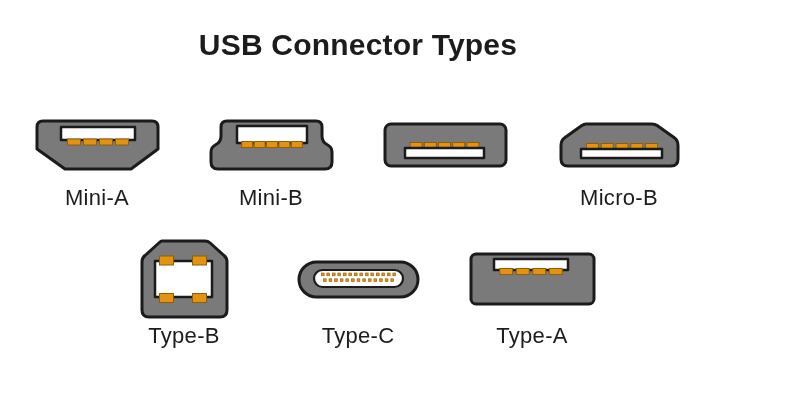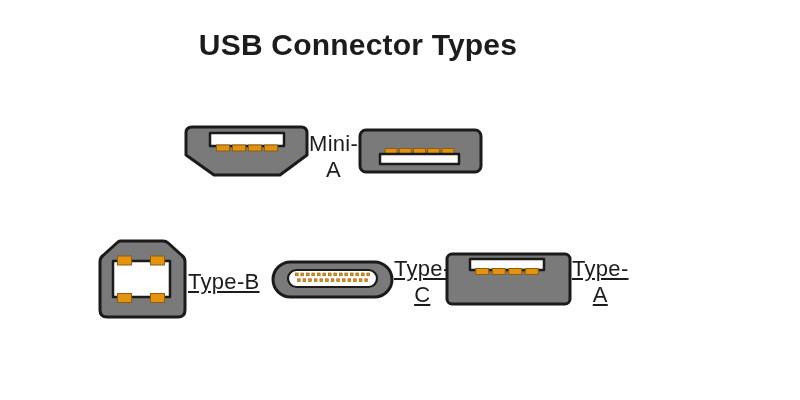--- a/index.html
+++ b/index.html
@@ -35,38 +35,38 @@
     width: 100%;
     display: flex;
     justify-content: center;
   }
   .row-1 { top: 118px; }
   .row-2 { top: 240px; }
   .card {
     width: 174px;
     margin: 0;
     display: flex;
-    flex-direction: row;
+    flex-direction: column;
     align-items: center;
   }
   .gfx {
     display: flex;
     align-items: center;
     justify-content: center;
   }
   .row-1 .gfx { height: 54px; }
   .row-2 .gfx { height: 78px; }
   .label {
     text-align: center;
     font-size: 22px;
     color: var(--c-text, #1c1c1c);
     letter-spacing: 0.3px;
   }
   .row-1 .label { margin-top: 13px; }
-  .row-2 .label { margin-top: 5px; text-decoration: underline; }
+  .row-2 .label { margin-top: 5px; }
   svg { display: block; }
   .body-shape {
     fill: var(--c-body, #7a7a7a);
     stroke: var(--c-outline, #1b1b1b);
     stroke-width: 3;
     stroke-linejoin: round;
   }
   .slot-shape {
     fill: var(--c-slot, #ffffff);
     stroke: var(--c-outline, #1b1b1b);
@@ -92,37 +92,69 @@
               <rect x="32.50" y="20" width="13" height="6" fill="var(--c-pin)" stroke="var(--c-pin_dark)" stroke-width="1"></rect>
               <rect x="48.50" y="20" width="13" height="6" fill="var(--c-pin)" stroke="var(--c-pin_dark)" stroke-width="1"></rect>
               <rect x="64.50" y="20" width="13" height="6" fill="var(--c-pin)" stroke="var(--c-pin_dark)" stroke-width="1"></rect>
               <rect x="80.50" y="20" width="13" height="6" fill="var(--c-pin)" stroke="var(--c-pin_dark)" stroke-width="1"></rect>
             </g>
         </svg>
       </div>
       <figcaption class="label">Mini-A</figcaption>
     </figure>
 
+    <figure class="card">
+      <div class="gfx">
+        <svg width="125" height="52" viewBox="0 0 125 52">
+          <path class="body-shape" d="M 18 2 H 107 Q 113 2 113 8 V 17 Q 113 23 118 25.5 Q 123 28 123 33 V 43 Q 123 50 116 50 H 9 Q 2 50 2 43 V 33 Q 2 28 7 25.5 Q 12 23 12 17 V 8 Q 12 2 18 2 Z"></path>
+          <rect class="slot-shape" x="28" y="7" width="70" height="17"></rect>
+          <g>
+              <rect x="32.70" y="22.5" width="11" height="6" fill="var(--c-pin)" stroke="var(--c-pin_dark)" stroke-width="1"></rect>
+              <rect x="45.10" y="22.5" width="11" height="6" fill="var(--c-pin)" stroke="var(--c-pin_dark)" stroke-width="1"></rect>
+              <rect x="57.50" y="22.5" width="11" height="6" fill="var(--c-pin)" stroke="var(--c-pin_dark)" stroke-width="1"></rect>
+              <rect x="69.90" y="22.5" width="11" height="6" fill="var(--c-pin)" stroke="var(--c-pin_dark)" stroke-width="1"></rect>
+              <rect x="82.30" y="22.5" width="11" height="6" fill="var(--c-pin)" stroke="var(--c-pin_dark)" stroke-width="1"></rect>
+            </g>
+        </svg>
+      </div>
+      <figcaption class="label">Mini-B</figcaption>
+    </figure>
 
     <figure class="card">
       <div class="gfx">
         <svg width="125" height="46" viewBox="0 0 125 46">
           <rect class="body-shape" x="2" y="2" width="121" height="42" rx="6"></rect>
           <g>
               <rect x="27.10" y="20.5" width="12" height="6" fill="var(--c-pin)" stroke="var(--c-pin_dark)" stroke-width="1"></rect>
               <rect x="41.30" y="20.5" width="12" height="6" fill="var(--c-pin)" stroke="var(--c-pin_dark)" stroke-width="1"></rect>
               <rect x="55.50" y="20.5" width="12" height="6" fill="var(--c-pin)" stroke="var(--c-pin_dark)" stroke-width="1"></rect>
               <rect x="69.70" y="20.5" width="12" height="6" fill="var(--c-pin)" stroke="var(--c-pin_dark)" stroke-width="1"></rect>
               <rect x="83.90" y="20.5" width="12" height="6" fill="var(--c-pin)" stroke="var(--c-pin_dark)" stroke-width="1"></rect>
             </g>
           <rect class="slot-shape" x="22" y="26" width="79" height="10"></rect>
         </svg>
       </div>
     </figure>
 
+    <figure class="card">
+      <div class="gfx">
+        <svg width="121" height="46" viewBox="0 0 121 46">
+          <path class="body-shape" d="M 27 2 H 93 Q 96 2 98.5 3.8 L 115 15.5 Q 119 18.3 119 23.2 V 37 Q 119 44 112 44 H 9 Q 2 44 2 37 V 23.2 Q 2 18.3 6 15.5 L 22.5 3.8 Q 25 2 27 2 Z"></path>
+          <g>
+              <rect x="27.40" y="21.5" width="12" height="6" fill="var(--c-pin)" stroke="var(--c-pin_dark)" stroke-width="1"></rect>
+              <rect x="42.20" y="21.5" width="12" height="6" fill="var(--c-pin)" stroke="var(--c-pin_dark)" stroke-width="1"></rect>
+              <rect x="57.00" y="21.5" width="12" height="6" fill="var(--c-pin)" stroke="var(--c-pin_dark)" stroke-width="1"></rect>
+              <rect x="71.80" y="21.5" width="12" height="6" fill="var(--c-pin)" stroke="var(--c-pin_dark)" stroke-width="1"></rect>
+              <rect x="86.60" y="21.5" width="12" height="6" fill="var(--c-pin)" stroke="var(--c-pin_dark)" stroke-width="1"></rect>
+            </g>
+          <rect class="slot-shape" x="22" y="27" width="81" height="9"></rect>
+        </svg>
+      </div>
+      <figcaption class="label">Micro-B</figcaption>
+    </figure>
 
   </div>
 
   <div class="row row-2">
 
     <figure class="card">
       <div class="gfx">
         <svg width="91" height="80" viewBox="0 0 91 80">
           <path class="body-shape" d="M 23 2 H 66 Q 69 2 71.2 4 L 85 16.5 Q 88 19 88 22.5 V 71 Q 88 78 81 78 H 10 Q 3 78 3 71 V 22.5 Q 3 19 6 16.5 L 19.8 4 Q 22 2 23 2 Z"></path>
           <rect class="slot-shape" x="16" y="22" width="57" height="36"></rect>

